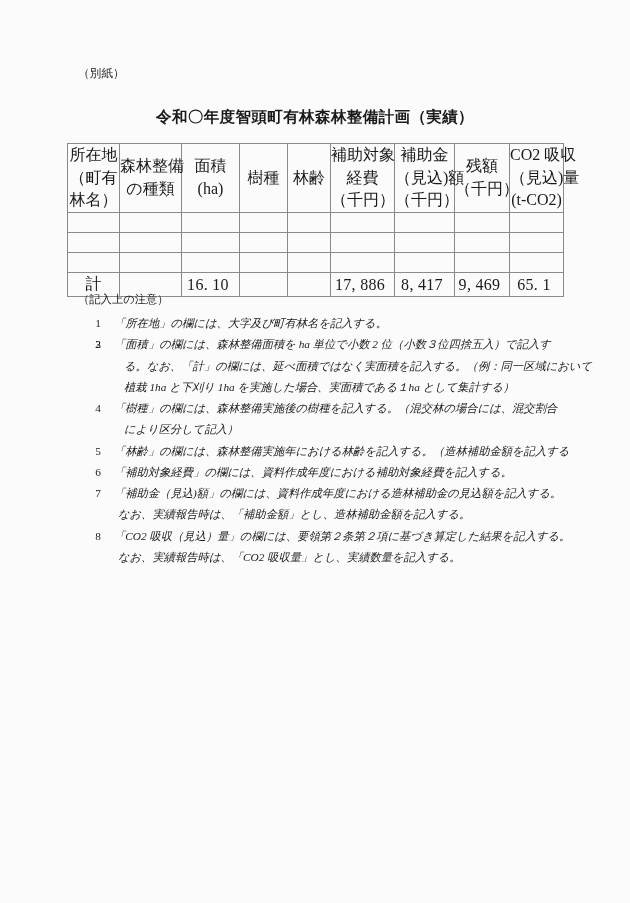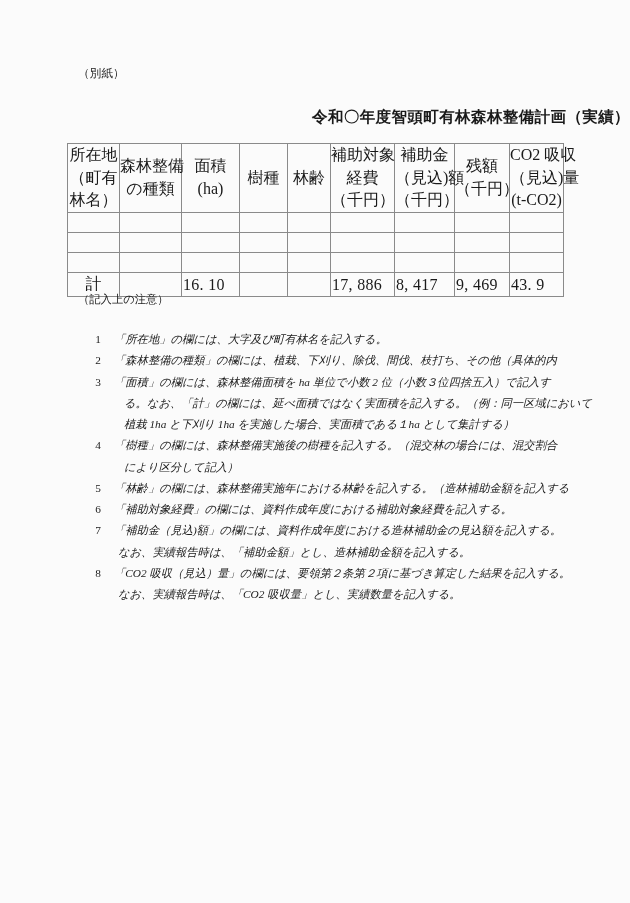--- a/index.html
+++ b/index.html
@@ -33,21 +33,21 @@
     letter-spacing: 0.2px;
     white-space: nowrap;
   }
 
   
   .doc-title {
     position: absolute;
     left: 0;
     right: 0;
     top: 107px;
-    text-align: right;
+    text-align: center;
     font-size: 15.5px;
     font-weight: bold;
     letter-spacing: 0.4px;
     white-space: nowrap;
   }
 
   
   .table-wrap {
     position: absolute;
     left: 67px;
@@ -78,21 +78,21 @@
     white-space: nowrap;
   }
   tbody tr.data-row td {
     height: 19px;
   }
   tbody tr.total-row td {
     height: 19px;
     padding: 1px 6px 1px 1px;
   }
   tbody tr.total-row td.num {
-    text-align: left;
+    text-align: center;
     letter-spacing: 0.3px;
   }
   tbody tr.total-row td.label {
     text-align: center;
     padding-right: 1px;
   }
 
   
   col.c-loc   { width: 52px; }
   col.c-type  { width: 62px; }
@@ -108,21 +108,21 @@
   .notes {
     position: absolute;
     left: 78px;
     top: 289px;
     width: 492px;
     font-size: 11.3px;
     line-height: 1.88;
   }
   .notes-heading {
     white-space: nowrap;
-    margin-bottom: 19px;
+    margin-bottom: 3px;
   }
   .note-item {
     position: relative;
     padding-left: 36px;
     margin: 0;
   }
   .note-num {
     position: absolute;
     left: 13px;
     top: 0;
@@ -241,39 +241,38 @@
           </tr>
           <tr class="total-row">
             <td class="label">計</td>
             <td>&nbsp;</td>
             <td class="num">16. 10</td>
             <td>&nbsp;</td>
             <td>&nbsp;</td>
             <td class="num">17, 886</td>
             <td class="num">8, 417</td>
             <td class="num">9, 469</td>
-            <td class="num">43. 9</td>
+            <td class="num">65. 1</td>
           </tr>
         </tbody>
     </table>
   </div>
 
   <div class="notes">
     <div class="notes-heading">（記入上の注意）</div>
     <div id="notes-list">
         <div class="note-item">
           <span class="note-num">1</span>
           <div class="note-body">
             <span>「所在地」の欄には、大字及び町有林名を記入する。</span>
           </div>
         </div>
         <div class="note-item">
           <span class="note-num">2</span>
           <div class="note-body">
-            <span>「森林整備の種類」の欄には、植栽、下刈り、除伐、間伐、枝打ち、その他（具体的内</span>
           </div>
         </div>
         <div class="note-item">
           <span class="note-num">3</span>
           <div class="note-body">
             <span>「面積」の欄には、森林整備面積を ha 単位で小数 2 位（小数３位四捨五入）で記入す</span>
             <span class="cont">る。なお、「計」の欄には、延べ面積ではなく実面積を記入する。（例：同一区域において</span>
             <span class="cont">植栽 1ha と下刈り 1ha を実施した場合、実面積である１ha として集計する）</span>
           </div>
         </div>

